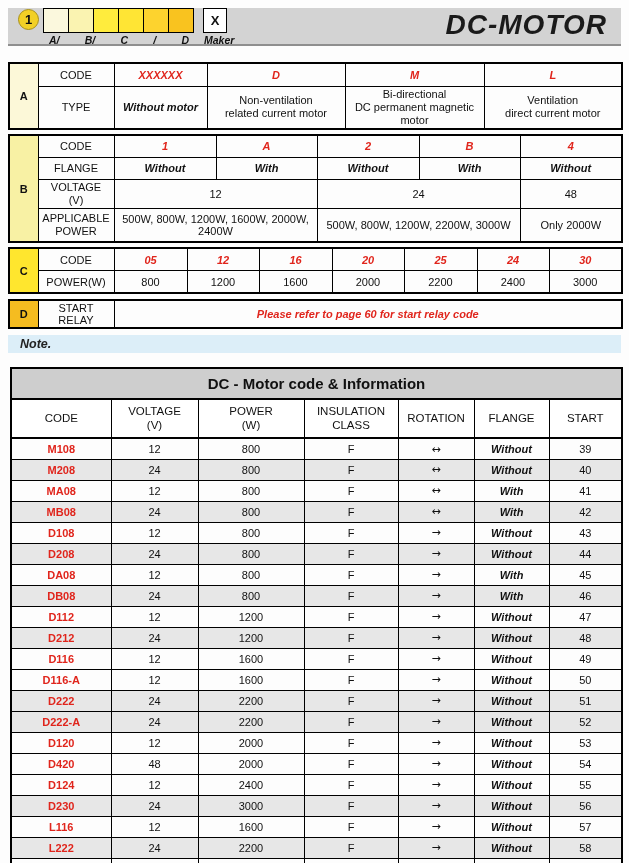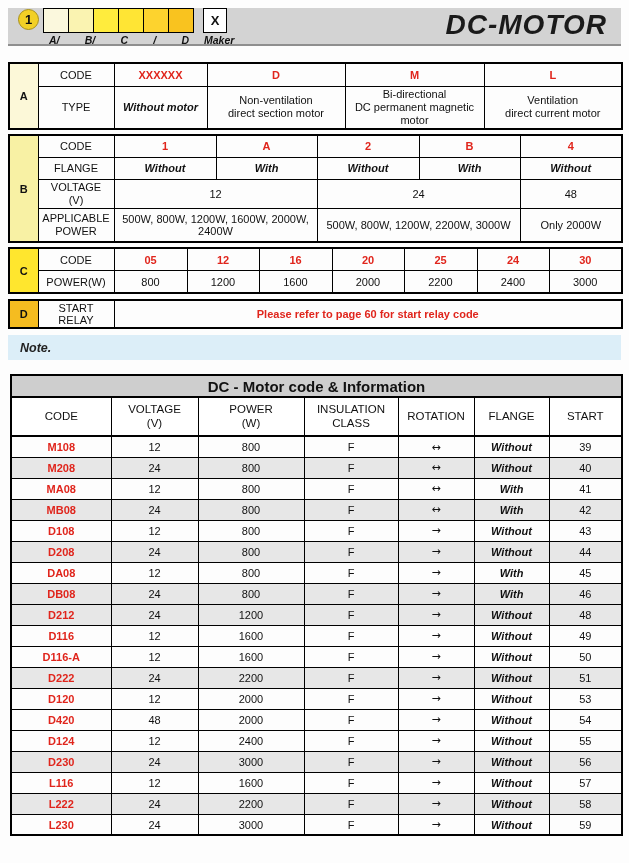--- a/index.html
+++ b/index.html
@@ -30,36 +30,36 @@
   .banner-title{position:absolute; right:14px; top:50%; transform:translateY(-54%);
                 font-weight:bold; font-style:italic; font-size:28px; letter-spacing:1px; color:#1a1a1a;}
 
   
   table{border-collapse:collapse; table-layout:fixed;}
   .sec{width:613px; border:2px solid #000;}
   .sec td{border:1px solid #000; text-align:center; vertical-align:middle; font-size:11px; padding:1px 2px;}
   .seclabel{font-weight:bold; font-size:13px;}
   .bg-a{background:var(--section-a-bg);} .bg-b{background:var(--section-b-bg);}
   .bg-c{background:var(--section-c-bg);} .bg-d{background:var(--section-d-bg);}
-  .red{color:var(--red); font-weight:bold;}
+  .red{color:var(--red); font-weight:bold;font-style:italic;}
   .bold{font-weight:bold;font-style:italic;}
   .pre{white-space:pre-line; line-height:1.2;}
   .small{font-size:10.5px;}
   .gap18{height:16px;} .gap4{height:4px;} .gap6{height:5px;} .gap7{height:6px;} .gap14{height:14px;}
 
   
-  .note{width:613px; height:25px; background:var(--note-bg); display:flex; align-items:center;
+  .note{width:613px; height:18px; background:var(--note-bg); display:flex; align-items:center;
         padding:0 12px; font-size:12px; color:#222;}
   .note .lbl{font-weight:bold; font-style:italic; font-size:12.5px; margin-right:14px;}
   .note .em{font-weight:bold; font-style:italic; margin:0 4px;}
 
   
   .motor{width:611px; border:2px solid #000; margin-left:2px;}
   .motor td,.motor th{border:1px solid #000; text-align:center; vertical-align:middle; font-size:11px; padding:0 2px;}
-  .motor .title-cell{background:var(--table-title-bg); font-weight:bold; font-size:15px; height:22px; border-bottom:2px solid #000;}
+  .motor .title-cell{background:var(--table-title-bg); font-weight:bold; font-size:15px; height:31px; border-bottom:2px solid #000;}
   .motor thead th{height:39px; font-weight:normal; font-size:11.5px; border-bottom:2px solid #000; background:#fff;}
   .motor tbody tr{height:21px;}
   .motor tbody tr.shaded{background:var(--row-shade);}
   .code-cell{color:var(--red); font-weight:bold;}
   .arrow{font-family:"DejaVu Sans",sans-serif; font-size:15px; line-height:1;}
 </style>
 </head>
 <body>
 
 <div class="page">
@@ -111,21 +111,21 @@
       <td>CODE</td>
       <td class="red">XXXXXX</td>
       <td class="red">D</td>
       <td class="red">M</td>
       <td class="red">L</td>
     </tr>
     <tr style="height:25px">
       <td>TYPE</td>
       <td class="bold">Without motor</td>
       <td class="pre small">Non-ventilation
-direct section motor</td>
+related current motor</td>
       <td class="pre small">Bi-directional
 DC permanent magnetic motor</td>
       <td class="pre small">Ventilation
 direct current motor</td>
     </tr>
   </tbody>
     </table>
 
   <div class="gap4"></div>
 
@@ -331,20 +331,29 @@
         </tr>
         <tr class="shaded">
           <td class="code-cell">DB08</td>
           <td>24</td>
           <td>800</td>
           <td>F</td>
           <td class="arrow">→</td>
           <td class="bold">With</td>
           <td>46</td>
         </tr>
+        <tr>
+          <td class="code-cell">D112</td>
+          <td>12</td>
+          <td>1200</td>
+          <td>F</td>
+          <td class="arrow">→</td>
+          <td class="bold">Without</td>
+          <td>47</td>
+        </tr>
         <tr class="shaded">
           <td class="code-cell">D212</td>
           <td>24</td>
           <td>1200</td>
           <td>F</td>
           <td class="arrow">→</td>
           <td class="bold">Without</td>
           <td>48</td>
         </tr>
         <tr>
@@ -366,20 +375,29 @@
           <td>50</td>
         </tr>
         <tr class="shaded">
           <td class="code-cell">D222</td>
           <td>24</td>
           <td>2200</td>
           <td>F</td>
           <td class="arrow">→</td>
           <td class="bold">Without</td>
           <td>51</td>
+        </tr>
+        <tr class="shaded">
+          <td class="code-cell">D222-A</td>
+          <td>24</td>
+          <td>2200</td>
+          <td>F</td>
+          <td class="arrow">→</td>
+          <td class="bold">Without</td>
+          <td>52</td>
         </tr>
         <tr>
           <td class="code-cell">D120</td>
           <td>12</td>
           <td>2000</td>
           <td>F</td>
           <td class="arrow">→</td>
           <td class="bold">Without</td>
           <td>53</td>
         </tr>

